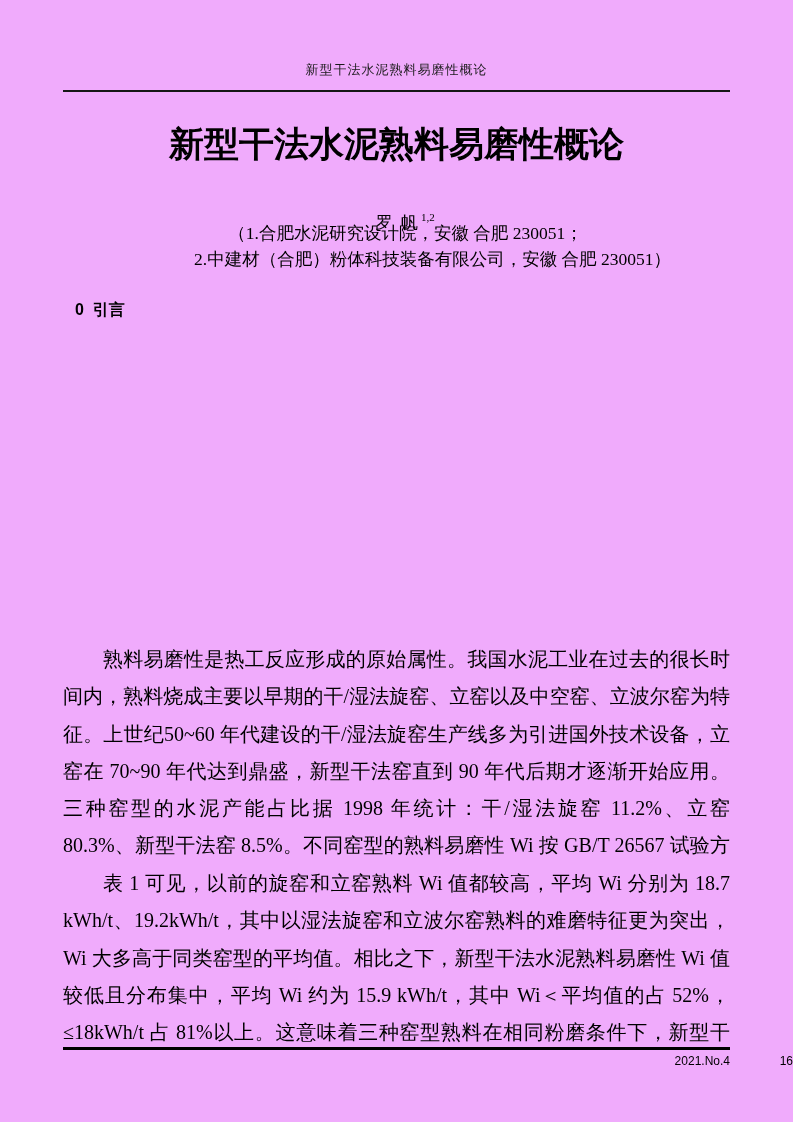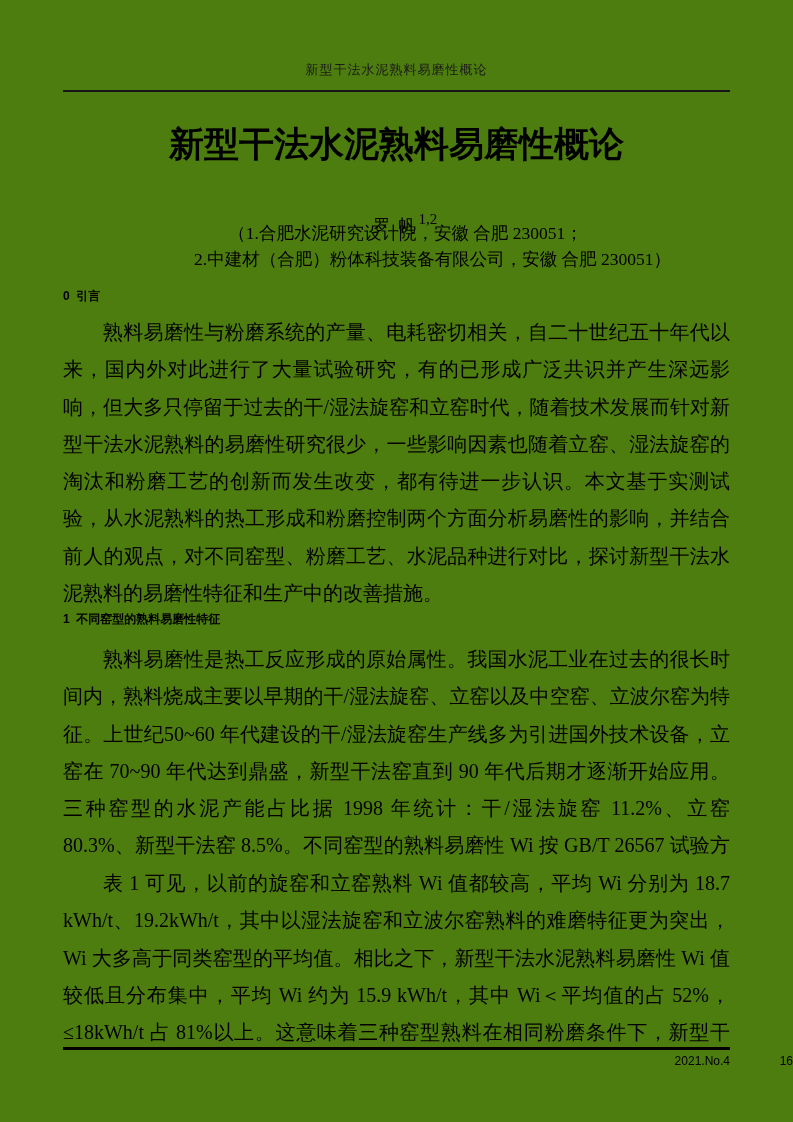--- a/index.html
+++ b/index.html
@@ -4,21 +4,21 @@
 <style>
   html, body {
     margin: 0;
     padding: 0;
     background: #ffffff;
   }
   .page {
     position: relative;
     width: 793px;
     height: 1122px;
-    background: #4d7c0f;
+    background: #f0abfc;
     overflow: hidden;
     color: #000000;
     font-family: "Liberation Serif", "DejaVu Serif", serif;
   }
   .running-header {
     position: absolute;
     top: 61px;
     left: 0;
     width: 100%;
     text-align: center;
@@ -49,38 +49,38 @@
   .author-line {
     position: absolute;
     top: 191px;
     left: 0;
     width: 100%;
     text-align: center;
     font-size: 17px;
     white-space: pre-wrap;
   }
   .author-line sup {
-    font-size: 15px;
+    font-size: 11px;
     margin-left: 3px;
   }
   .affil {
     position: absolute;
     left: 0;
     width: 100%;
     text-align: center;
     font-size: 17.5px;
     white-space: pre-wrap;
   }
   .affil-1 { top: 221px; padding-left: 9px; }
   .affil-2 { top: 247px; margin-left: 36px; }
   .sec-heading {
     position: absolute;
     left: 63px;
-    margin: 0;
-    font-size: 12px;
+    margin: 12px;
+    font-size: 16px;
     font-weight: bold;
     font-family: "Liberation Sans", "DejaVu Sans", sans-serif;
     white-space: pre-wrap;
   }
   .sec-heading-0 { top: 288px; }
   .sec-heading-1 { top: 611px; }
   .body-para {
     position: absolute;
     left: 63px;
     width: 667px;
@@ -135,23 +135,21 @@
   <div class="author-line">
     <span>罗  帆</span><sup>1,2</sup>
   </div>
 
   <div class="affil affil-1">（1.合肥水泥研究设计院，安徽 合肥 230051；</div>
 
   <div class="affil affil-2">2.中建材（合肥）粉体科技装备有限公司，安徽 合肥 230051）</div>
 
   <h2 class="sec-heading sec-heading-0">0  引言</h2>
 
-  <p class="body-para para-intro">熟料易磨性与粉磨系统的产量、电耗密切相关，自二十世纪五十年代以来，国内外对此进行了大量试验研究，有的已形成广泛共识并产生深远影响，但大多只停留于过去的干/湿法旋窑和立窑时代，随着技术发展而针对新型干法水泥熟料的易磨性研究很少，一些影响因素也随着立窑、湿法旋窑的淘汰和粉磨工艺的创新而发生改变，都有待进一步认识。本文基于实测试验，从水泥熟料的热工形成和粉磨控制两个方面分析易磨性的影响，并结合前人的观点，对不同窑型、粉磨工艺、水泥品种进行对比，探讨新型干法水泥熟料的易磨性特征和生产中的改善措施。</p>
 
-  <h2 class="sec-heading sec-heading-1">1  不同窑型的熟料易磨性特征</h2>
 
   <p class="body-para para-kilns">熟料易磨性是热工反应形成的原始属性。我国水泥工业在过去的很长时间内，熟料烧成主要以早期的干/湿法旋窑、立窑以及中空窑、立波尔窑为特征。上世纪50~60 年代建设的干/湿法旋窑生产线多为引进国外技术设备，立窑在 70~90 年代达到鼎盛，新型干法窑直到 90 年代后期才逐渐开始应用。三种窑型的水泥产能占比据 1998 年统计：干/湿法旋窑 11.2%、立窑 80.3%、新型干法窑 8.5%。不同窑型的熟料易磨性 Wi 按 GB/T 26567 试验方法（邦德法）实测统计对比见表 1。</p>
 
   <p class="body-para para-table1">表 1 可见，以前的旋窑和立窑熟料 Wi 值都较高，平均 Wi 分别为 18.7 kWh/t、19.2kWh/t，其中以湿法旋窑和立波尔窑熟料的难磨特征更为突出，Wi 大多高于同类窑型的平均值。相比之下，新型干法水泥熟料易磨性 Wi 值较低且分布集中，平均 Wi 约为 15.9 kWh/t，其中 Wi＜平均值的占 52%，≤18kWh/t 占 81%以上。这意味着三种窑型熟料在相同粉磨条件下，新型干法窑熟料平均节电</p>
 
   <div class="footer-rule"></div>
 
   <div class="page-number">16</div>
 
   <div class="issue-label">2021.No.4</div>

